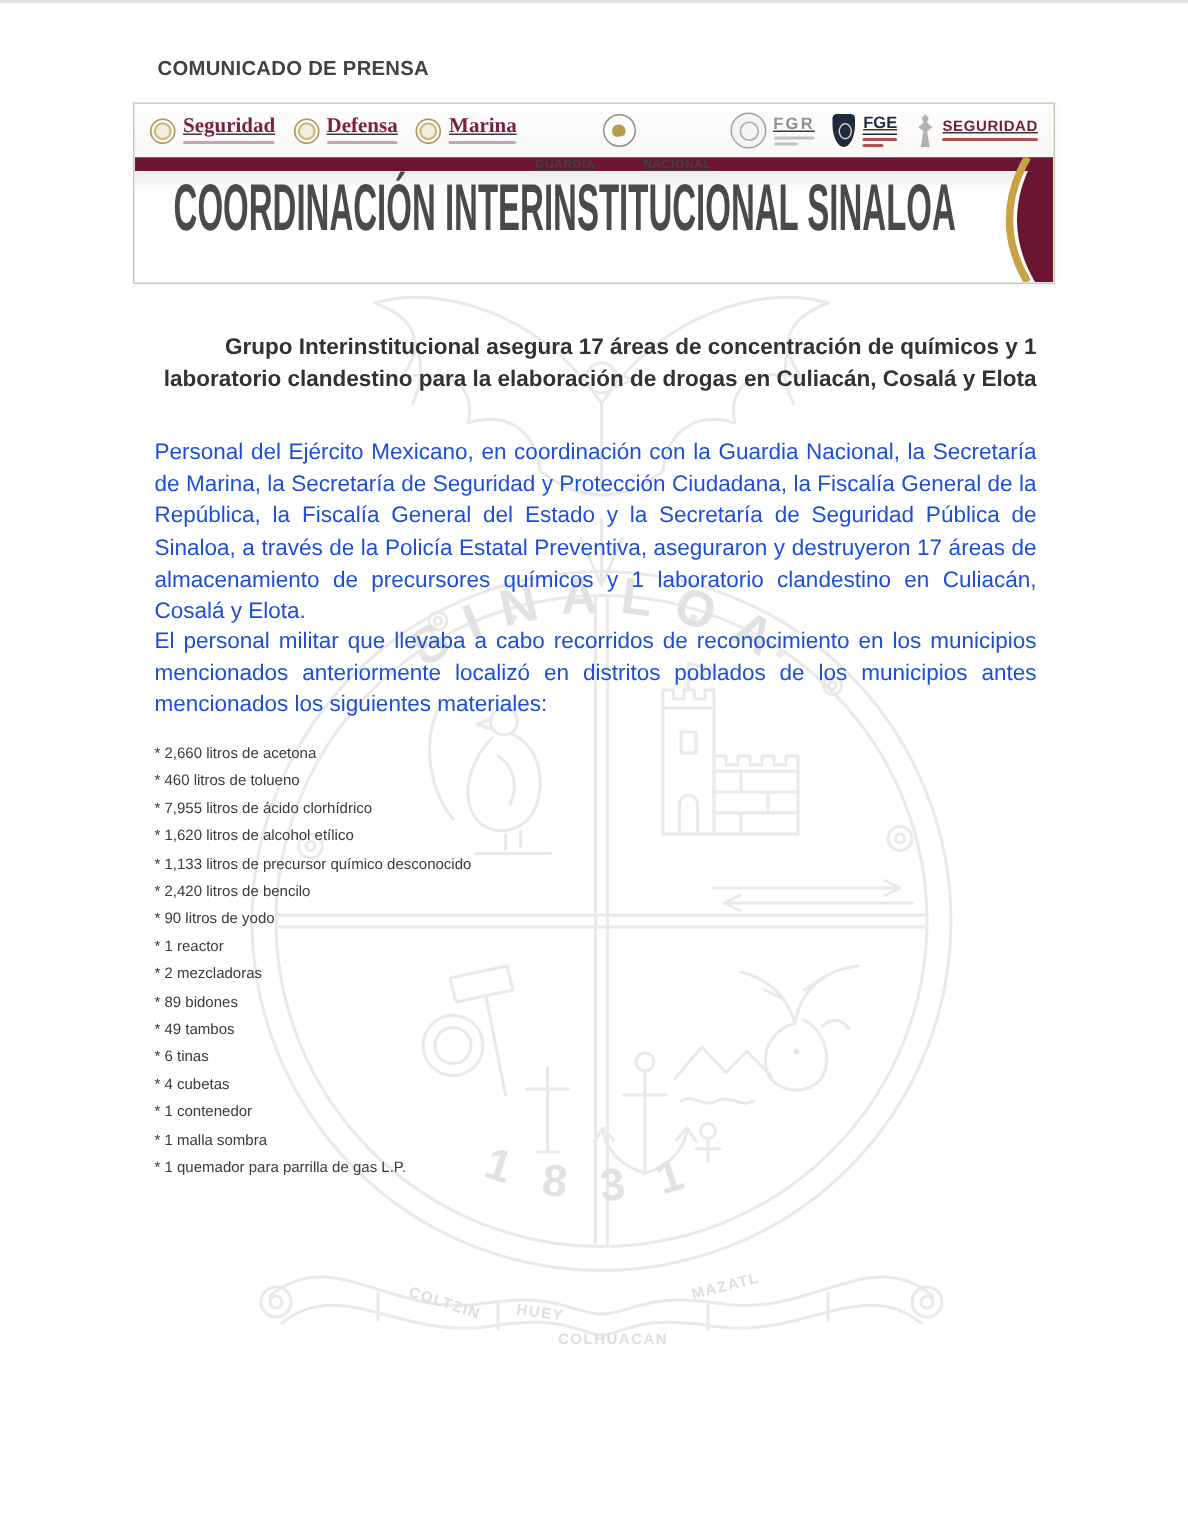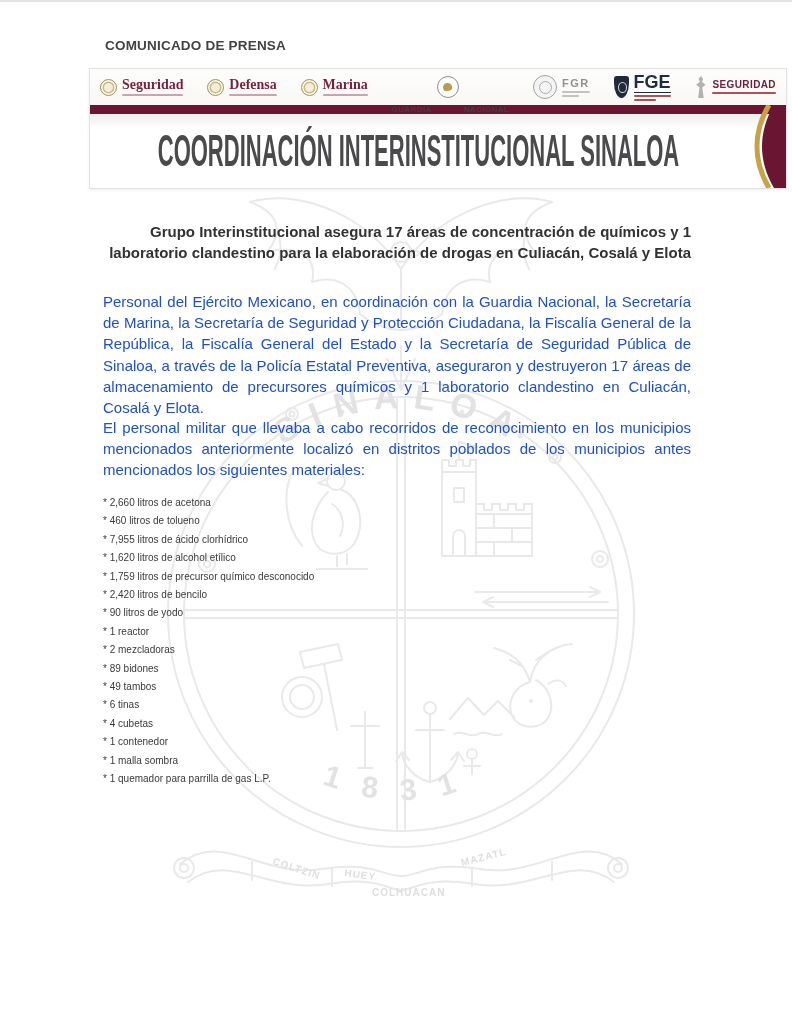--- a/index.html
+++ b/index.html
@@ -8,23 +8,24 @@
     font-family:"Liberation Sans",sans-serif;color:#3a3a3c;
     border-top:2px solid #e3e3e3;
   }
   
   .kicker{
     position:absolute;left:105px;top:36px;
     font-size:13.5px;font-weight:bold;letter-spacing:.2px;color:#434345;
   }
   
   .header-box{
-    position:absolute;left:89px;top:66px;width:698px;height:121px;
+    position:absolute;left:89px;top:66px;width:614px;height:121px;
     background:#4d7c0f;border:1px solid #e2e2e2;box-shadow:0 1px 3px rgba(0,0,0,.07);
     box-sizing:border-box;
+    text-decoration:underline;
   }
   .logo-row{
     height:36px;display:flex;align-items:center;justify-content:space-between;
     padding:0 10px;background:linear-gradient(180deg,#fdfdfc,#faf8f5);
   }
   .logo{display:flex;align-items:center;gap:5px;}
   .logo-stack{display:flex;flex-direction:column;align-items:flex-start;line-height:1;}
   .cab-label{font-family:"Liberation Serif",serif;font-weight:bold;font-size:14px;color:#7a1f3d;}
   .sub-line{height:2px;border-radius:1px;background:#c9a3ad;margin-top:2px;width:100%;}
   .sub-line.gray{background:#c2c2c2;}
@@ -38,29 +39,29 @@
     background:#b99b4e;border-radius:60% 60% 45% 45%;transform:rotate(-8deg);}
   .seal.fgr{width:24px;height:24px;border:1.5px solid #a2a2a2;background:#f4f4f4;}
   .seal.fgr::after{content:"";position:absolute;left:5px;top:5px;width:11px;height:11px;
     border:1.5px solid #ababab;border-radius:50%;}
   .gn-word{font-size:8px;font-weight:bold;color:#414143;letter-spacing:.4px;margin-top:44px;}
   .fgr-label{font-size:11px;font-weight:bold;color:#8f9092;letter-spacing:1.5px;}
   .fge-shield{width:15px;height:22px;background:#212a3b;border-radius:3px 3px 52% 52%/3px 3px 72% 72%;
     position:relative;flex:none;}
   .fge-shield::after{content:"";position:absolute;left:4px;top:6px;width:7px;height:9px;
     border:1px solid #cfd4dc;border-radius:50%;}
-  .fge-label{font-size:18px;font-weight:bold;color:#1d2b45;border-bottom:1.5px solid #1d2b45;
+  .fge-label{font-size:11px;font-weight:bold;color:#1d2b45;border-bottom:1.5px solid #1d2b45;
     padding-bottom:1px;}
   .eagle-figure{width:13px;height:22px;background:#a5a5a5;flex:none;opacity:.85;
     clip-path:polygon(50% 0,68% 12%,58% 26%,86% 40%,60% 52%,72% 100%,28% 100%,40% 52%,14% 40%,42% 26%,32% 12%);}
   .seg2-label{font-size:10px;font-weight:bold;color:#70203a;letter-spacing:.4px;}
   .maroon-strip{height:9px;background:#6a1532;}
   .banner{position:relative;height:74px;background:linear-gradient(180deg,#ececec 0,#ffffff 14px);}
   .banner-center{position:absolute;left:0;right:40px;top:0;bottom:0;
-    display:flex;align-items:center;justify-content:center;overflow:visible;}
+    display:flex;justify-content:center;overflow:visible;}
   .banner-text{font-size:44px;font-weight:bold;color:#4a4a4c;white-space:nowrap;
     transform:scaleX(.5);transform-origin:center;letter-spacing:0;}
   .banner-right{position:absolute;right:0;top:-9px;bottom:0;width:40px;}
   
   .content-block{position:absolute;left:103px;width:588px;z-index:2;}
   .headline{margin:0;font-size:15px;line-height:21px;font-weight:bold;color:#323234;text-align:right;}
   .para{margin:0;font-size:15px;line-height:21.2px;text-align:justify;color:#1d4ed8;}
   .materials{margin:0;padding:0;list-style:none;font-size:10px;line-height:18.4px;color:#3a3a3c;}
   
   .watermark{position:absolute;left:132px;top:172px;width:540px;height:745px;z-index:0;}
@@ -236,21 +237,21 @@
   </div>
 
   <h1 class="content-block headline" style="top:219px">Grupo Interinstitucional asegura 17 áreas de concentración de químicos y 1 laboratorio clandestino para la elaboración de drogas en Culiacán, Cosalá y Elota</h1>
   <p class="content-block para" style="top:289px">Personal del Ejército Mexicano, en coordinación con la Guardia Nacional, la Secretaría de Marina, la Secretaría de Seguridad y Protección Ciudadana, la Fiscalía General de la República, la Fiscalía General del Estado y la Secretaría de Seguridad Pública de Sinaloa, a través de la Policía Estatal Preventiva, aseguraron y destruyeron 17 áreas de almacenamiento de precursores químicos y 1 laboratorio clandestino en Culiacán, Cosalá y Elota.</p>
   <p class="content-block para" style="top:415px">El personal militar que llevaba a cabo recorridos de reconocimiento en los municipios mencionados anteriormente localizó en distritos poblados de los municipios antes mencionados los siguientes materiales:</p>
   <ul class="content-block materials" style="top:492px" id="materials-list">
       <li>* 2,660 litros de acetona</li>
       <li>* 460 litros de tolueno</li>
       <li>* 7,955 litros de ácido clorhídrico</li>
       <li>* 1,620 litros de alcohol etílico</li>
-      <li>* 1,759 litros de precursor químico desconocido</li>
+      <li>* 1,133 litros de precursor químico desconocido</li>
       <li>* 2,420 litros de bencilo</li>
       <li>* 90 litros de yodo</li>
       <li>* 1 reactor</li>
       <li>* 2 mezcladoras</li>
       <li>* 89 bidones</li>
       <li>* 49 tambos</li>
       <li>* 6 tinas</li>
       <li>* 4 cubetas</li>
       <li>* 1 contenedor</li>
       <li>* 1 malla sombra</li>

